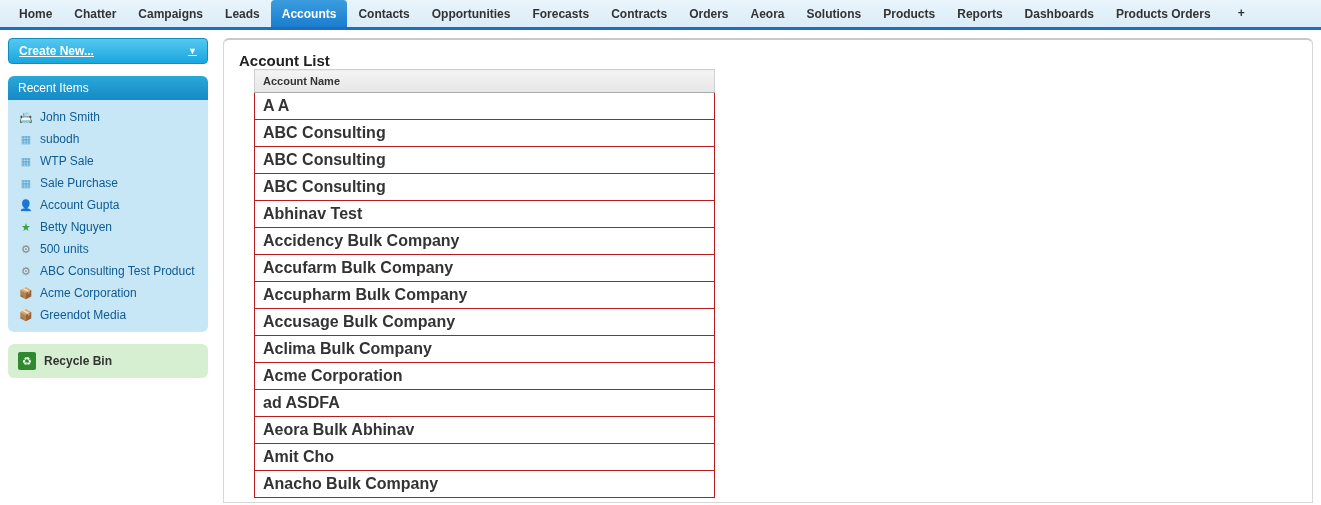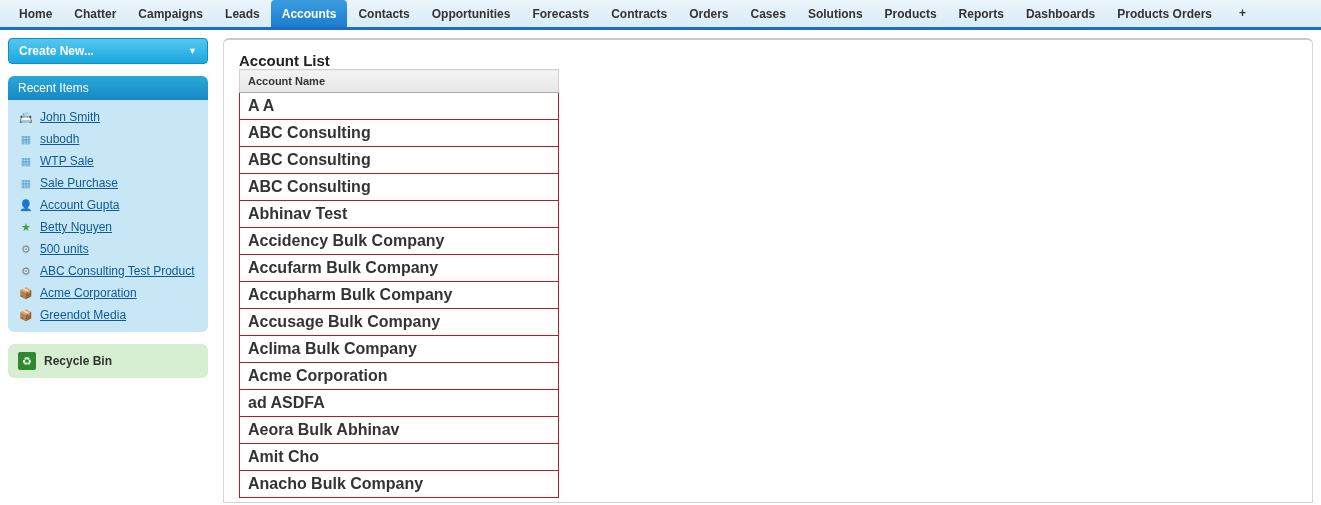--- a/index.html
+++ b/index.html
@@ -52,20 +52,21 @@
       font-weight: bold;
       font-size: 12px;
       border: 1px solid #0e8fc2;
       border-radius: 4px;
       padding: 5px 10px;
       display: flex;
       justify-content: space-between;
       align-items: center;
       cursor: pointer;
       margin-bottom: 12px;
+      text-decoration: underline;
     }
     .create-new-btn .chevron {
       font-size: 9px;
     }
     .panel {
       border-radius: 6px;
       overflow: hidden;
       margin-bottom: 12px;
     }
     .panel-header {
@@ -81,21 +82,20 @@
     }
     .recent-item {
       display: flex;
       align-items: center;
       gap: 6px;
       padding: 3px 6px;
       cursor: pointer;
     }
     .recent-item a {
       color: #0f5a93;
-      text-decoration: underline;
       font-size: 12px;
     }
     .ri-icon {
       width: 16px;
       height: 16px;
       display: inline-flex;
       align-items: center;
       justify-content: center;
       font-size: 11px;
       border-radius: 2px;
@@ -138,22 +138,23 @@
       border-radius: 6px 6px 0 0;
       padding: 12px 15px 0;
       min-height: 465px;
     }
     .page-title {
       font-size: 15px;
       font-weight: bold;
       color: #222;
     }
     .account-table {
-      width: 320px;
+      width: 461px;
       border-collapse: collapse;
+      margin-left: 15px;
     }
     .account-table th {
       text-align: left;
       background: linear-gradient(#f4f4f4, #e6e6e6);
       border: 1px solid #d0d0d0;
       border-bottom: 1px solid #aaa;
       padding: 5px 8px;
       font-size: 11px;
       font-weight: bold;
       color: #333;
@@ -173,21 +174,21 @@
     <div class="tab-item">Home</div>
     <div class="tab-item">Chatter</div>
     <div class="tab-item">Campaigns</div>
     <div class="tab-item">Leads</div>
     <div class="tab-item active">Accounts</div>
     <div class="tab-item">Contacts</div>
     <div class="tab-item">Opportunities</div>
     <div class="tab-item">Forecasts</div>
     <div class="tab-item">Contracts</div>
     <div class="tab-item">Orders</div>
-    <div class="tab-item">Cases</div>
+    <div class="tab-item">Aeora</div>
     <div class="tab-item">Solutions</div>
     <div class="tab-item">Products</div>
     <div class="tab-item">Reports</div>
     <div class="tab-item">Dashboards</div>
     <div class="tab-item">Products Orders</div>
     <div class="tab-plus">+</div>
   </div>
 
 <div class="layout">
   <div class="sidebar">

